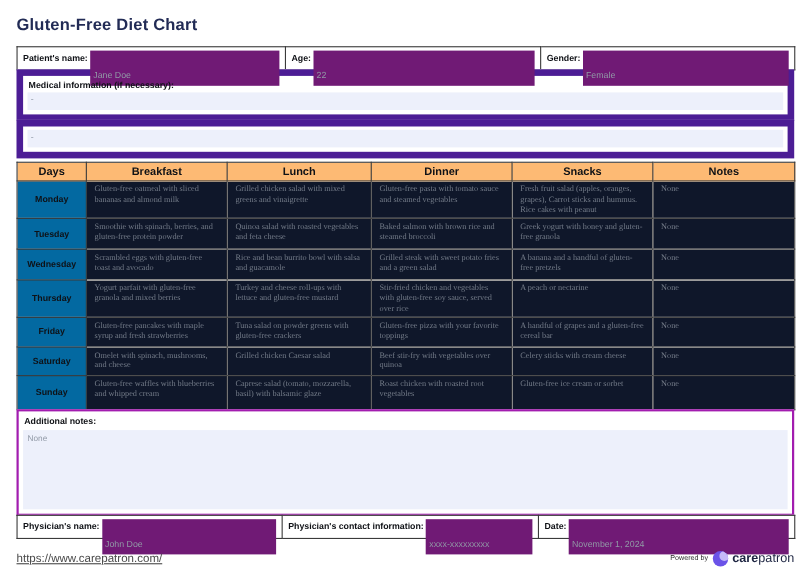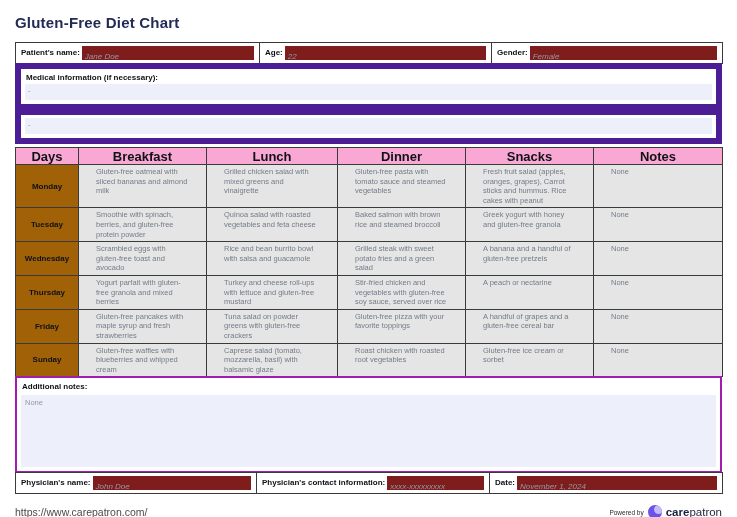--- a/index.html
+++ b/index.html
@@ -10,30 +10,30 @@
 
   .doc-title { text-align: left; font-size: 15px; font-weight: bold; color: #222b55; margin-bottom: 11px; letter-spacing: .2px; }
 
   table { border-collapse: collapse; width: 707px; table-layout: fixed; }
   td, th { border: 1px solid #3a3a3a; }
 
   
   .fieldcell { padding: 3px 5px; height: 21px; vertical-align: middle; background: #fff; }
   .fieldwrap { display: flex; align-items: stretch; height: 14px; }
   .flabel { font-size: 8px; font-weight: bold; color: #0f1116; white-space: nowrap; margin-right: 2px; line-height: 14px; }
-  .fvalue { flex: 1; background: #7f1d1d; color: #9199a6; font-size: 8px; line-height: 14px; padding: 4px 3px; white-space: nowrap; overflow: hidden; font-style: italic; }
+  .fvalue { flex: 1; background: #701a75; color: #9199a6; font-size: 8px; line-height: 14px; padding: 16px 3px; white-space: nowrap; overflow: hidden; }
 
   .section-box { border: 6px solid #4c1d95; margin-top: -1px; padding: 3px 4px 4px 4px; background: #fff; }
   .section-box .slabel { font-size: 8px; font-weight: bold; color: #0f1116; padding: 1px 1px 2px 1px; }
   .section-box .sfield { background: #edf0fb; color: #9199a6; font-size: 8px; padding: 2px 3px; height: 16px; }
 
   .diet { margin-top: 3px; }
-  .diet th { background: #f9a8d4; font-size: 13px; font-weight: bold; color: #101216; height: 17px; text-align: center; }
-  .diet td.day { background: #a16207; font-size: 8px; font-weight: bold; text-align: center; vertical-align: middle; color: #0f1116; }
-  .diet td.meal { background: #e5e5e5; font-size: 7.5px; color: #747c89; vertical-align: top; padding: 2px 17px; line-height: 1.28; overflow: hidden; }
+  .diet th { background: #fdba74; font-size: 10px; font-weight: bold; color: #101216; height: 17px; text-align: center; }
+  .diet td.day { background: #0369a1; font-size: 8px; font-weight: bold; text-align: center; vertical-align: middle; color: #0f1116; }
+  .diet td.meal { background: #0f172a; font-size: 7.5px; color: #747c89; vertical-align: top; padding: 2px 7px; line-height: 1.28; overflow: hidden; font-family: Liberation Serif, serif; }
 
   .notes-box { border: 2px solid #a21caf; margin-top: -1px; background: #fff; }
   .notes-box .slabel { font-size: 8px; font-weight: bold; padding: 4px 5px 3px 5px; }
   .notes-area { background: #edf0fb; margin: 1px 4px 4px 4px; height: 72px; font-size: 7.5px; color: #9199a6; padding: 3px 4px; }
 
   .phys { margin-top: -1px; }
   .phys .fieldcell { height: 20px; }
 
   .footer { display: flex; justify-content: space-between; align-items: center; margin-top: 11px; }
   .site-link { font-size: 10.5px; color: #4a4a4a; text-decoration: underline; }
@@ -140,20 +140,28 @@
       <td class="meal">None</td>
     </tr>
     <tr style="height:27px">
       <td class="day">Friday</td>
       <td class="meal">Gluten-free pancakes with maple syrup and fresh strawberries</td>
       <td class="meal">Tuna salad on powder greens with gluten-free crackers</td>
       <td class="meal">Gluten-free pizza with your favorite toppings</td>
       <td class="meal">A handful of grapes and a gluten-free cereal bar</td>
       <td class="meal">None</td>
     </tr>
+    <tr style="height:26px">
+      <td class="day">Saturday</td>
+      <td class="meal">Omelet with spinach, mushrooms, and cheese</td>
+      <td class="meal">Grilled chicken Caesar salad</td>
+      <td class="meal">Beef stir-fry with vegetables over quinoa</td>
+      <td class="meal">Celery sticks with cream cheese</td>
+      <td class="meal">None</td>
+    </tr>
     <tr style="height:31px">
       <td class="day">Sunday</td>
       <td class="meal">Gluten-free waffles with blueberries and whipped cream</td>
       <td class="meal">Caprese salad (tomato, mozzarella, basil) with balsamic glaze</td>
       <td class="meal">Roast chicken with roasted root vegetables</td>
       <td class="meal">Gluten-free ice cream or sorbet</td>
       <td class="meal">None</td>
     </tr>
   </tbody>
     </table>

